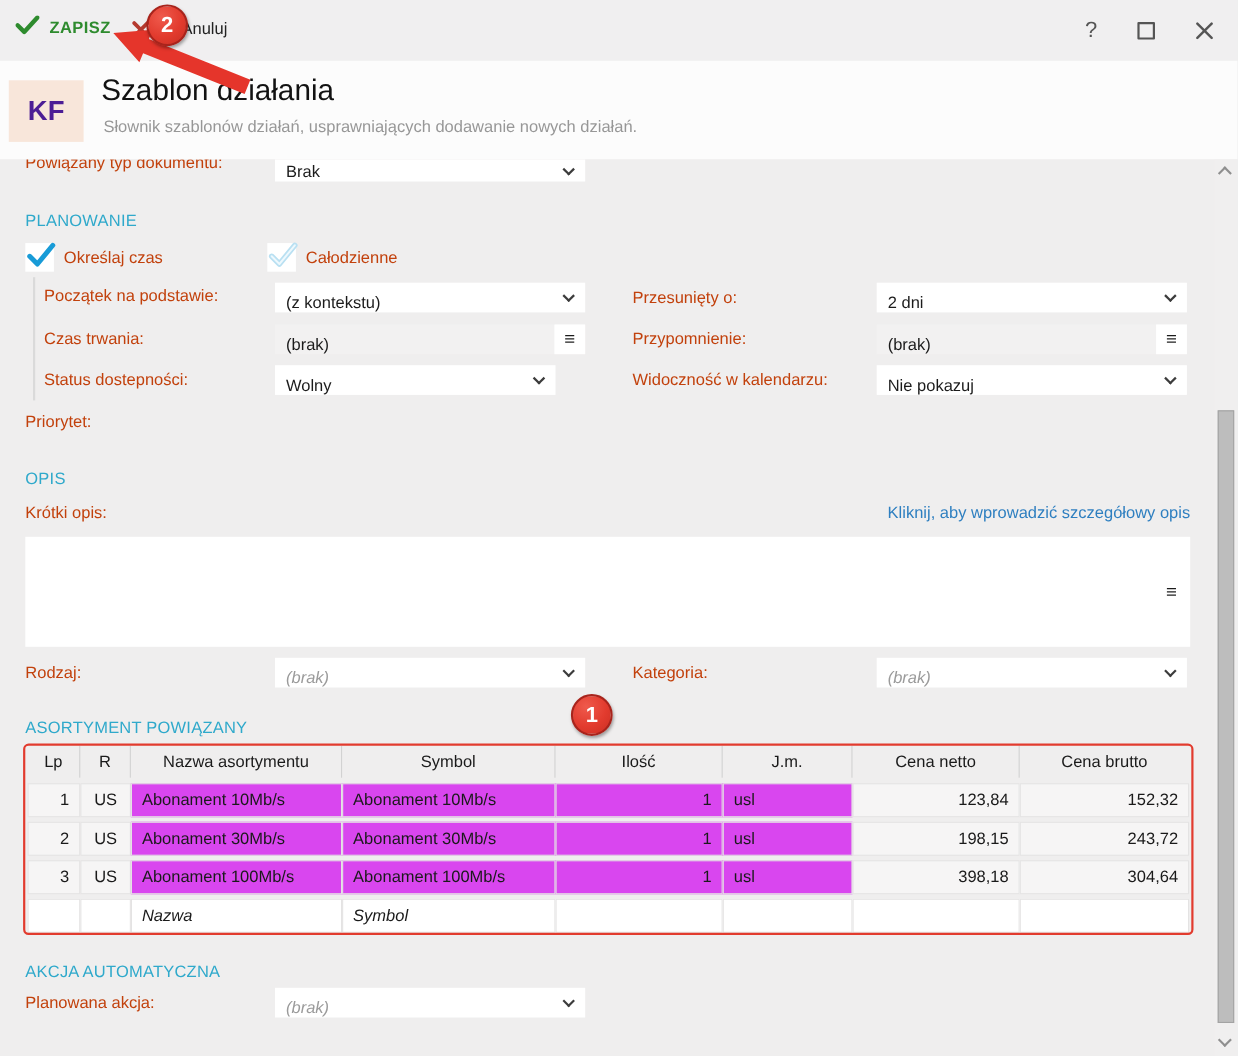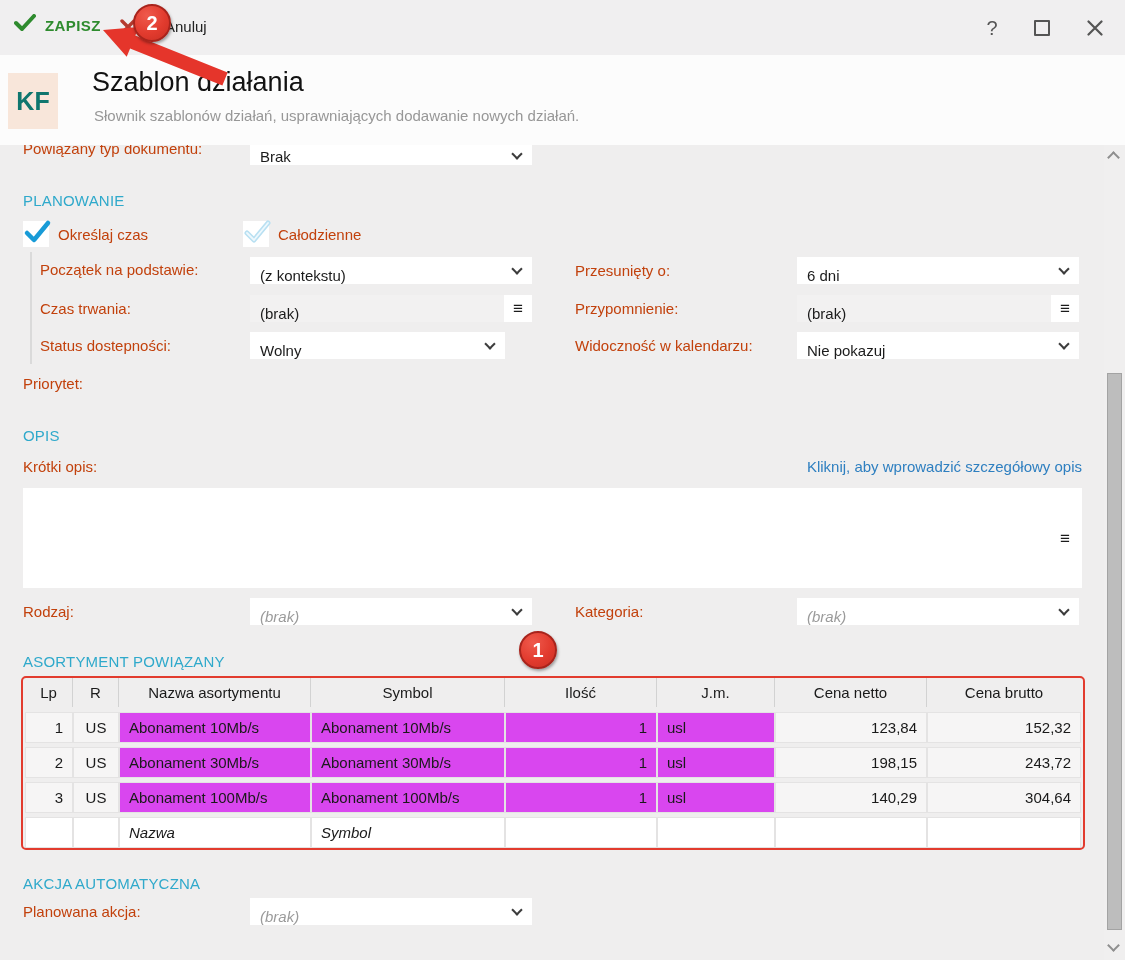--- a/index.html
+++ b/index.html
@@ -13,21 +13,21 @@
   .tb-cancel-x { position:absolute; left:120px; top:19px; z-index:2; }
   .tb-cancel-label { position:absolute; left:165px; top:18px; font-size:15px; color:#222; z-index:2; }
   .win-btn { position:absolute; top:14px; width:30px; height:28px; display:flex; align-items:center; justify-content:center; color:#555; }
   .help-btn { left:977px; font-size:20px; }
   .max-btn { left:1027px; }
   .max-glyph { width:16px; height:16px; border:2px solid #555; border-radius:1px; }
   .close-btn { left:1080px; }
 
   
   .headband { position:absolute; left:0; top:55px; width:1125px; height:90px; background:#fcfcfc; }
-  .kf-badge { position:absolute; left:8px; top:18px; width:50px; height:56px; background:#f8e6da; color:#0f766e; font-size:25px; font-weight:bold; display:flex; align-items:center; justify-content:center; }
+  .kf-badge { position:absolute; left:8px; top:18px; width:68px; height:56px; background:#f8e6da; color:#4c1d95; font-size:25px; font-weight:bold; display:flex; align-items:center; justify-content:center; }
   .page-title { position:absolute; left:92px; top:12px; font-size:27px; color:#121212; }
   .page-subtitle { position:absolute; left:94px; top:52px; font-size:15px; color:#979797; }
 
   
   .anno-badge { position:absolute; width:38px; height:38px; border-radius:50%; background:radial-gradient(circle at 35% 28%, #ef5a4c 0%, #e23b2e 55%, #c92f23 100%); border:2px solid #a8241c; color:#fff; font-size:20px; font-weight:bold; display:flex; align-items:center; justify-content:center; box-shadow:1px 2px 3px rgba(0,0,0,.35); z-index:6; }
   .anno-badge-2 { left:133px; top:4px; }
   .anno-badge-1 { left:519px; top:631px; }
   .anno-arrow { position:absolute; left:95px; top:24px; z-index:5; }
 
   
@@ -153,21 +153,21 @@
     <span class="lbl" style="left:40px; top:192px;" data-name="availability-label">Status dostepności:</span>
     <div class="ctrl" style="left:250px; top:187px; width:255px;" data-name="availability-select">
       <span>Wolny</span>
       <span class="chev" data-name="chevron-down-icon"></span>
     </div>
 
     <span class="lbl" style="left:23px; top:230px;" data-name="priority-label">Priorytet:</span>
 
     <span class="lbl" style="left:575px; top:117px;" data-name="shift-label">Przesunięty o:</span>
     <div class="ctrl" style="left:797px; top:112px; width:282px;" data-name="shift-select">
-      <span>6 dni</span>
+      <span>2 dni</span>
       <span class="chev" data-name="chevron-down-icon"></span>
     </div>
 
     <span class="lbl" style="left:575px; top:155px;" data-name="reminder-label">Przypomnienie:</span>
     <div class="ctrl menufield" style="left:797px; top:150px; width:282px;" data-name="reminder-field">
       <span>(brak)</span>
       <span class="mbox" data-name="menu-icon">≡</span>
     </div>
 
     <span class="lbl" style="left:575px; top:192px;" data-name="calendar-visibility-label">Widoczność w kalendarzu:</span>
@@ -231,21 +231,21 @@
             <div class="td c6 a6" data-name="table-cell">198,15</div>
             <div class="td c7 a7" data-name="table-cell">243,72</div>
           </div>
           <div class="tr" data-name="table-row">
             <div class="td c0 a0" data-name="table-cell">3</div>
             <div class="td c1 a1" data-name="table-cell">US</div>
             <div class="td c2 a2" data-name="table-cell">Abonament 100Mb/s</div>
             <div class="td c3 a3" data-name="table-cell">Abonament 100Mb/s</div>
             <div class="td c4 a4" data-name="table-cell">1</div>
             <div class="td c5 a5" data-name="table-cell">usl</div>
-            <div class="td c6 a6" data-name="table-cell">140,29</div>
+            <div class="td c6 a6" data-name="table-cell">398,18</div>
             <div class="td c7 a7" data-name="table-cell">304,64</div>
           </div>
           <div class="tr" data-name="table-new-row">
             <div class="td c0 a0" data-name="table-cell"></div>
             <div class="td c1 a1" data-name="table-cell"></div>
             <div class="td c2 a2 ph" data-name="new-row-name-input">Nazwa</div>
             <div class="td c3 a3 ph" data-name="new-row-symbol-input">Symbol</div>
             <div class="td c4 a4" data-name="table-cell"></div>
             <div class="td c5 a5" data-name="table-cell"></div>
             <div class="td c6 a6" data-name="table-cell"></div>

